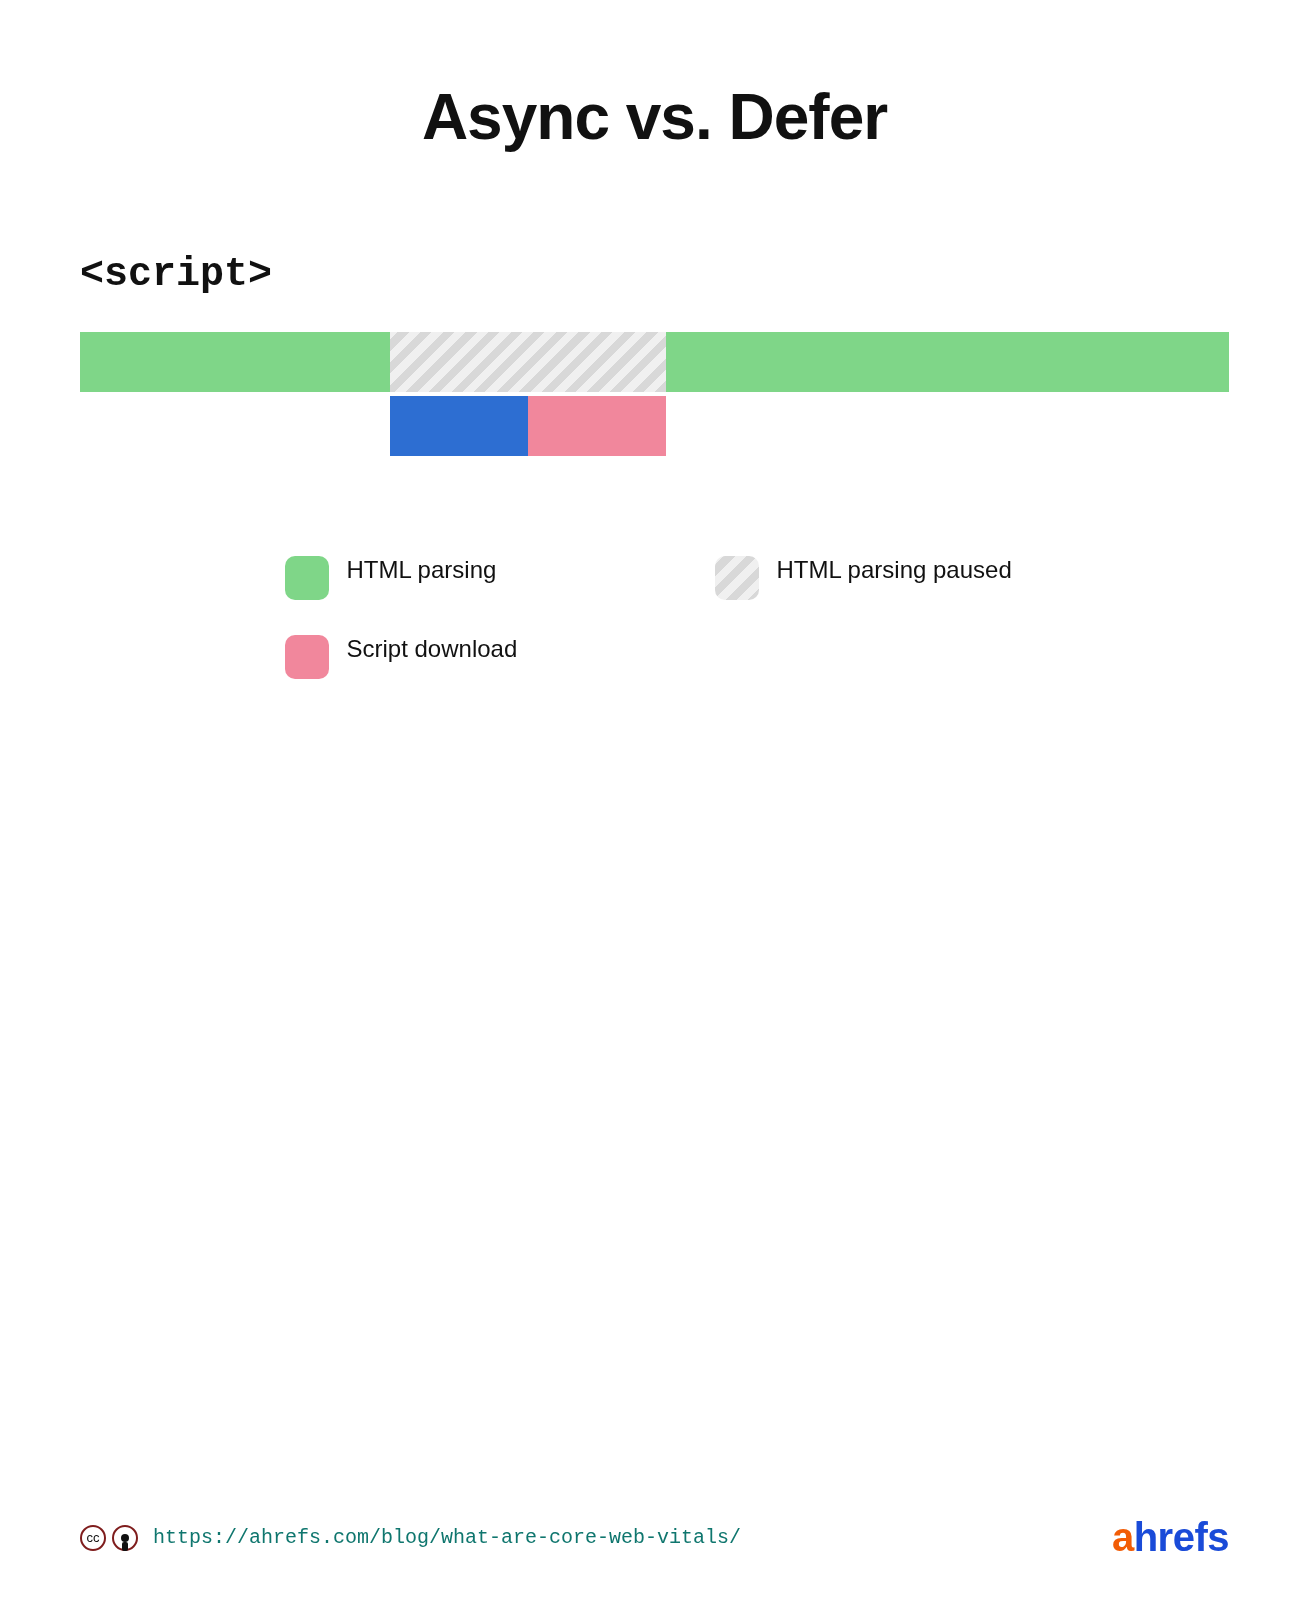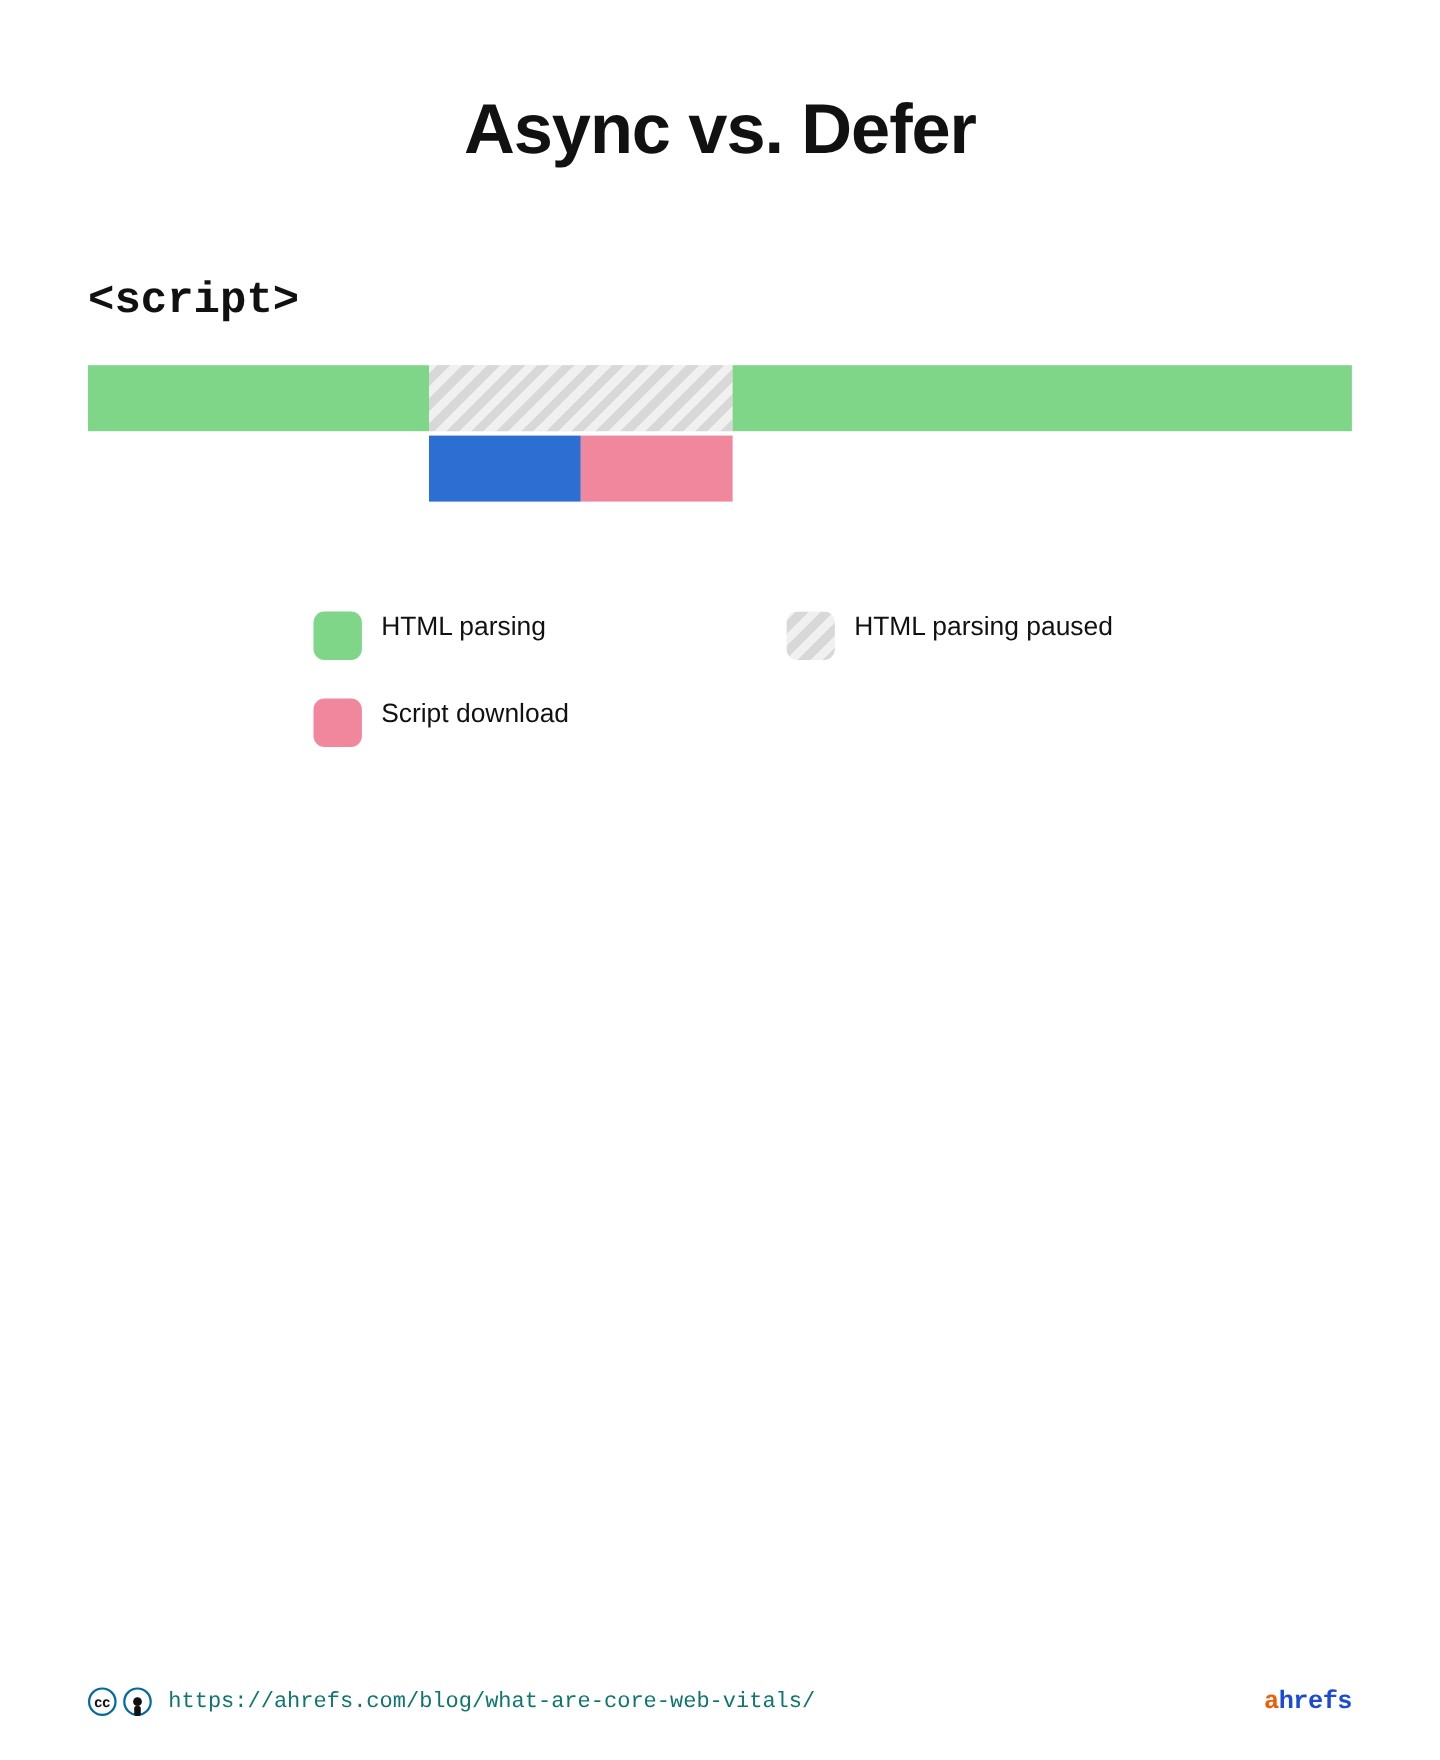--- a/index.html
+++ b/index.html
@@ -91,27 +91,27 @@
     align-items: center;
     gap: 15px;
   }
   .cc-icons {
     display: flex;
     gap: 6px;
   }
   .cc-icon {
     width: 26px;
     height: 26px;
-    border: 2px solid #0369a1;
+    border: 2px solid #7f1d1d;
     border-radius: 50%;
     display: flex;
     align-items: center;
     justify-content: center;
     font-size: 13px;
-    font-weight: 700;
+    font-weight: 400;
   }
   .cc-by-inner {
     width: 8px;
     height: 8px;
     border-radius: 50%;
     background: #111;
     position: relative;
   }
   .cc-by-inner::after {
     content: "";
@@ -122,24 +122,23 @@
     height: 9px;
     background: #111;
     border-radius: 2px;
   }
   .footer-url {
     font-family: "Courier New", Courier, monospace;
     font-size: 20px;
     color: #0f766e;
   }
   .brand {
-    font-size: 23px;
+    font-size: 40px;
     font-weight: 800;
     letter-spacing: -0.5px;
-    font-family: Liberation Mono, monospace;
   }
   .brand .a1 { color: #f25c05; }
   .brand .rest { color: #1a4bd8; }
 </style>
 </head>
 <body>
 
 <h1 class="title">Async vs. Defer</h1>
 
 <div id="sections">

